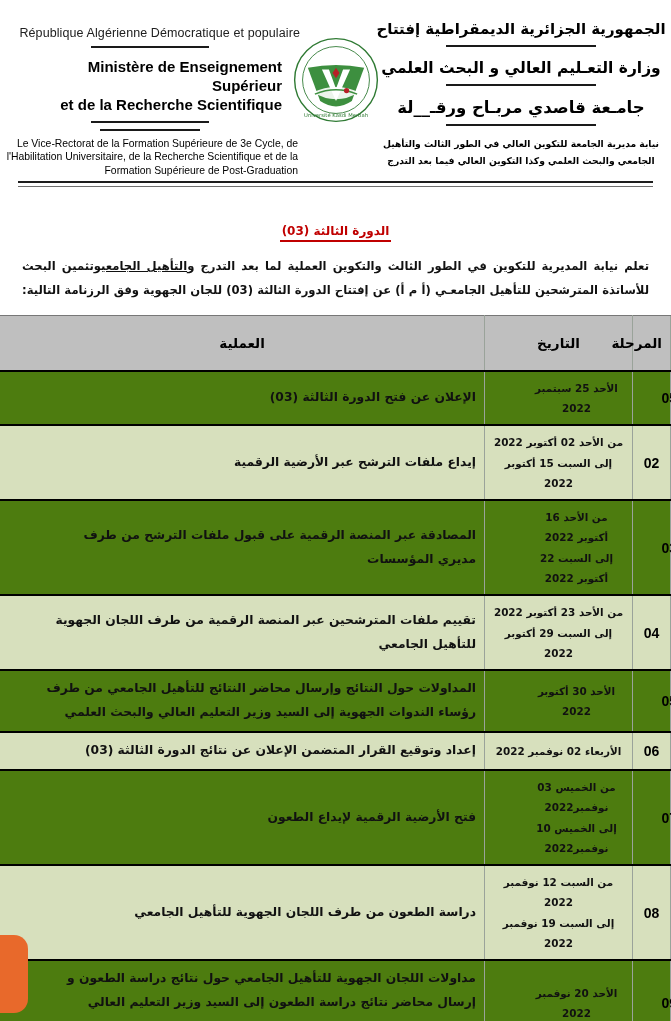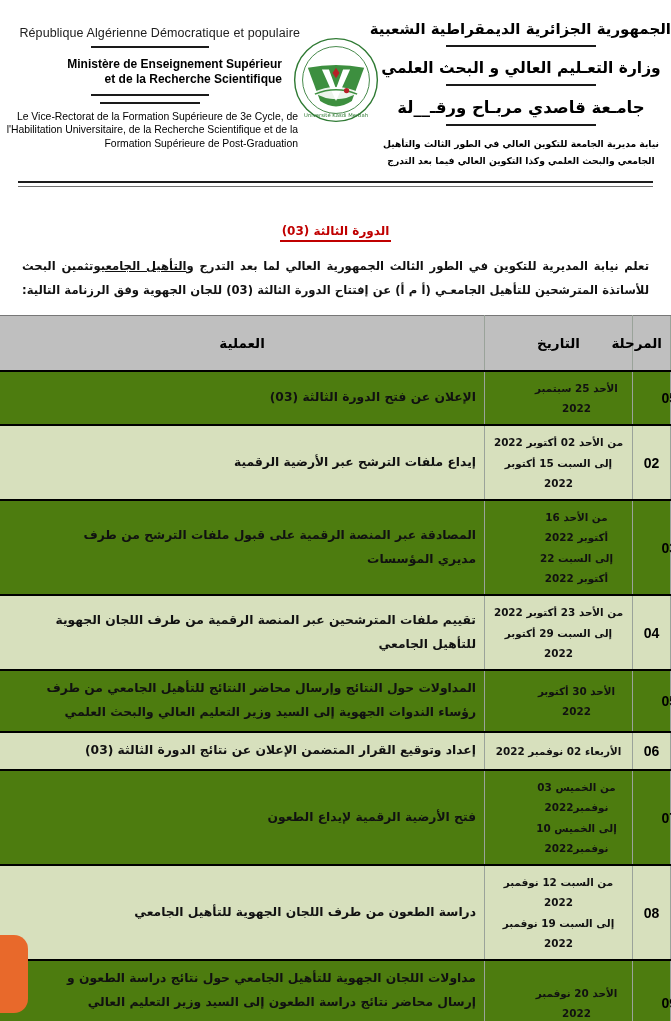--- a/index.html
+++ b/index.html
@@ -47,21 +47,21 @@
 
   .fr-line1 {
     font-size: 12.5px;
     font-weight: 400;
     color: #202020;
     margin: 26px 0 0 0;
     letter-spacing: .1px;
     white-space: nowrap;
   }
   .fr-line2 {
-    font-size: 12px;
+    font-size: 15px;
     font-weight: bold;
     line-height: 1.28;
     margin: 9px 0 0 0;
     padding: 0 18px;
   }
   .fr-line3 {
     font-size: 12.6px;
     font-weight: bold;
     margin: 7px 0 0 0;
   }
@@ -261,39 +261,39 @@
       <path d="M34 38 L50 74 L66 38 L58 38 L50 60 L42 38 Z" fill="#ffffff"></path>
       <path d="M24 64 Q50 52 76 64 Q50 80 24 64 Z" fill="#ffffff" opacity=".9"></path>
       <path d="M26 66 Q50 56 74 66" fill="none" stroke="#3d8f3f" stroke-width="1.6"></path>
       <path d="M50 36 l4 6 -4 6 -4 -6 z" fill="#b72026"></path>
       <circle cx="62" cy="62" r="3" fill="#b72026"></circle>
       <text x="50" y="92" font-size="6" fill="#2f7a33" text-anchor="middle" font-family="DejaVu Sans, sans-serif">Université Kasdi Merbah</text>
     </svg>
   </div>
 
   <div class="header-right">
-    <div class="ar-line1">الجمهورية الجزائرية الديمقراطية الشعبية</div>
+    <div class="ar-line1">الجمهورية الجزائرية الديمقراطية إفتتاح</div>
     <div class="hr-ar"></div>
     <div class="ar-line2">وزارة التعـليم العالي و البحث العلمي</div>
     <div class="hr-ar"></div>
     <div class="ar-line3">جامـعة قاصدي مربـاح ورقـ__لة</div>
     <div class="hr-ar"></div>
     <div class="ar-line4">نيابة مديرية الجامعة للتكوين العالي في الطور الثالث والتأهيل الجامعي والبحث العلمي وكذا التكوين العالي فيما بعد التدرج</div>
   </div>
 
   <div class="header-rule"></div>
 </div>
 
 <div class="title-block">
   <br>
   <div class="title-sub">الدورة الثالثة (03)</div>
 </div>
 
 <p class="intro">
-  <span>تعلم نيابة المديرية للتكوين في الطور الثالث الجمهورية العالي لما بعد التدرج و</span><u>التأهيل الجامعي</u><span>وتثمين البحث للأساتذة المترشحين للتأهيل الجامعـي (أ م أ) عن إفتتاح الدورة الثالثة (03) للجان الجهوية وفق الرزنامة التالية:</span>
+  <span>تعلم نيابة المديرية للتكوين في الطور الثالث والتكوين العملية لما بعد التدرج و</span><u>التأهيل الجامعي</u><span>وتثمين البحث للأساتذة المترشحين للتأهيل الجامعـي (أ م أ) عن إفتتاح الدورة الثالثة (03) للجان الجهوية وفق الرزنامة التالية:</span>
 </p>
 
 <div class="sched-wrap">
   <table class="sched">
     <colgroup>
       <col class="c-stage">
         <col class="c-date">
         <col class="c-op">
     </colgroup>
     <thead>

